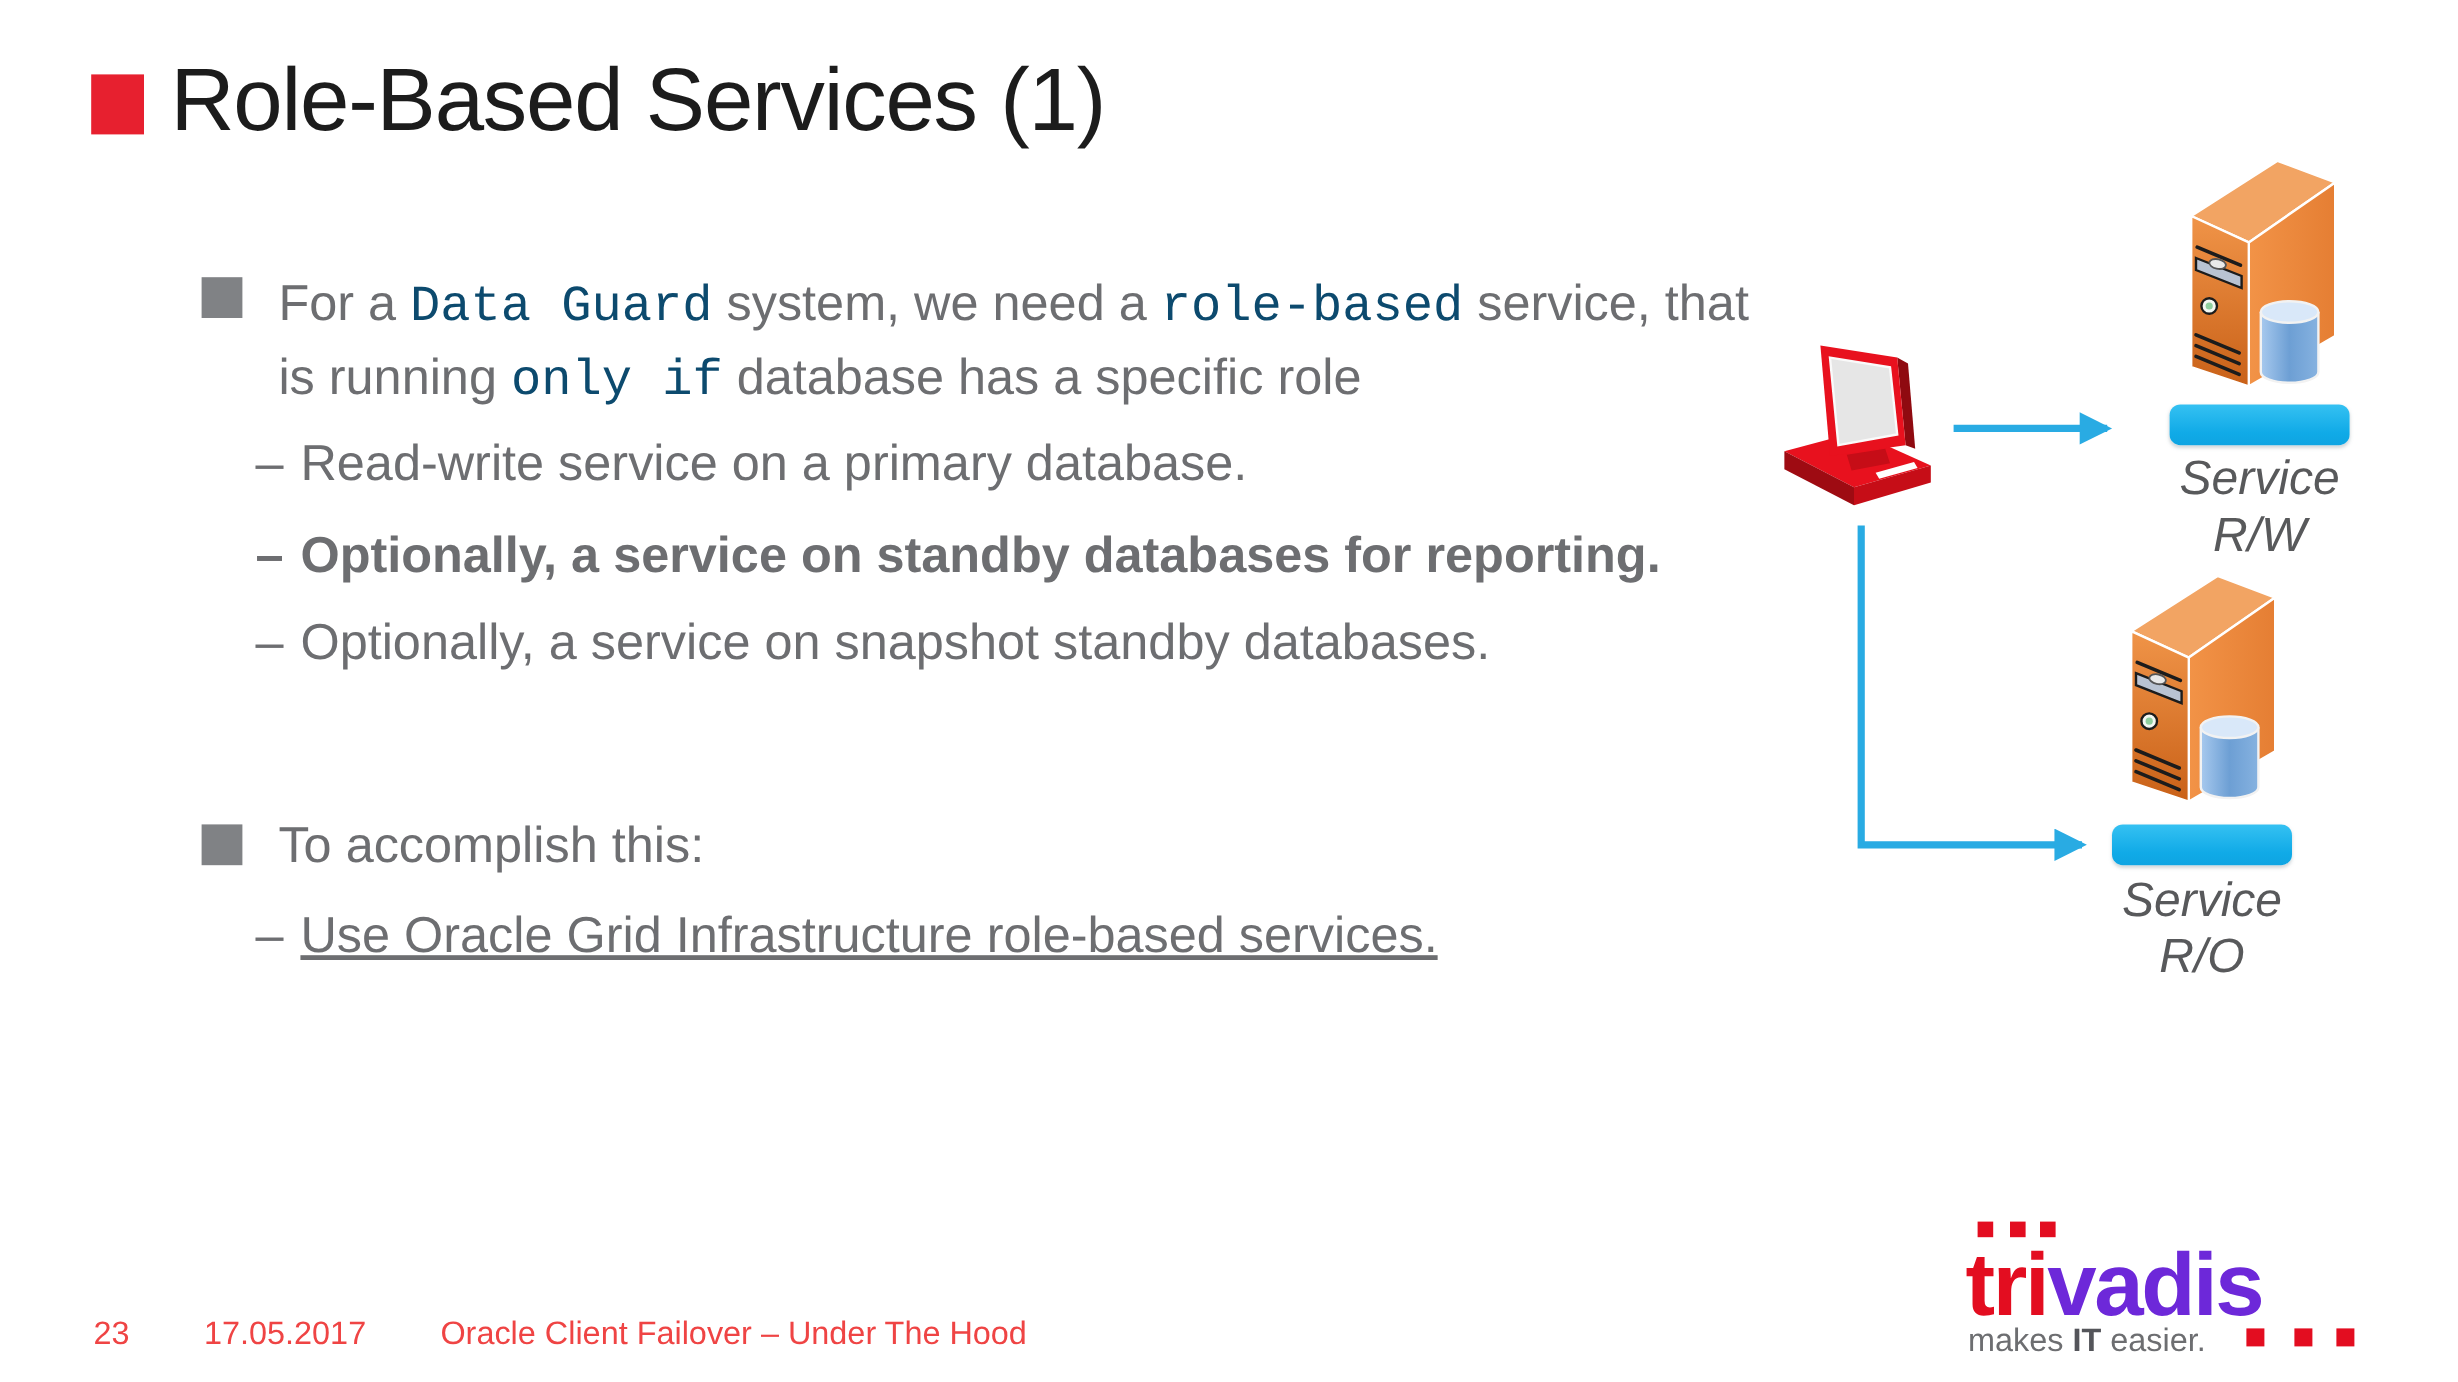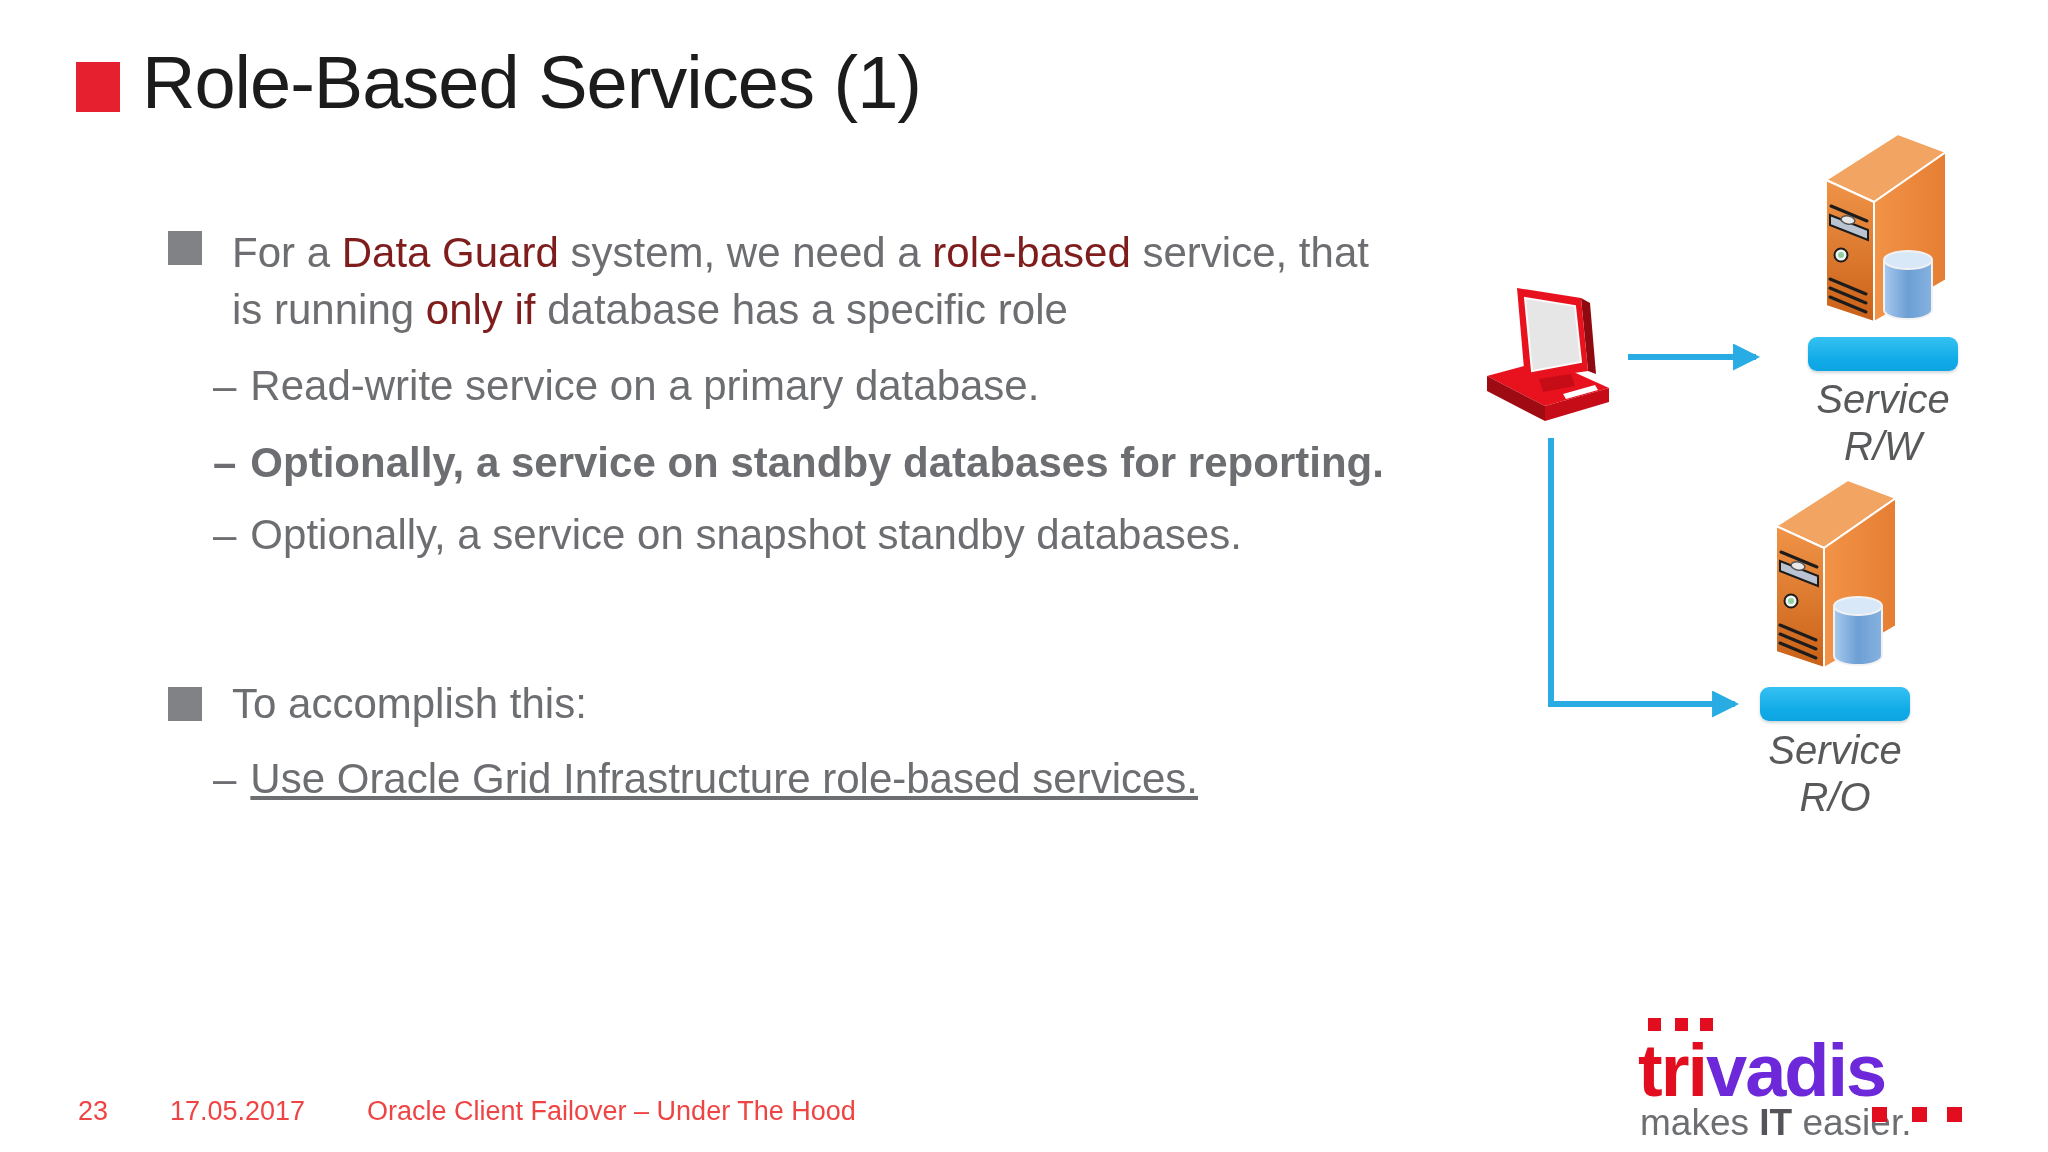--- a/index.html
+++ b/index.html
@@ -11,21 +11,21 @@
   .title-square { position:absolute; left:76px; top:62px; width:44px; height:50px; background:#e7202f; }
   .page-title { position:absolute; left:142px; top:40px; font-size:74px; font-weight:400; color:#1c1c1c; letter-spacing:-1px; white-space:nowrap; }
 
   
   .bullet-square { position:absolute; width:34px; height:34px; background:#808285; }
   .b1sq { left:168px; top:231px; }
   .b2sq { left:168px; top:687px; }
   .body-text { position:absolute; font-size:42px; color:#6d6e71; white-space:nowrap; }
   .b1 { left:232px; top:224px; line-height:57px; }
   .b2 { left:232px; top:680px; }
-  .red { color:#7f1d1d; }
+  .red { color:#0c4a6e;font-family:Liberation Mono, monospace; }
   .sub { position:absolute; left:213px; font-size:42px; color:#6d6e71; white-space:nowrap; }
   .sub .dash { display:inline-block; margin-right:14px; }
   .s11 { top:362px; } .s12 { top:439px;font-weight:bold; } .s13 { top:511px; }
   .s21 { top:755px;text-decoration:underline; } .s22 { top:835px; }
 
   
   .laptop-svg  { position:absolute; left:1483px; top:282px; width:130px; height:148px; }
   .connectors  { position:absolute; left:1440px; top:120px; width:560px; height:700px; pointer-events:none; }
   .server1-svg { position:absolute; left:1818px; top:130px; width:134px; height:194px; }
   .server2-svg { position:absolute; left:1768px; top:476px; width:134px; height:194px; }
@@ -45,21 +45,21 @@
   .f-date  { left:170px; }
   .f-title { left:367px; }
 
   
   .logo { position:absolute; left:1638px; top:1008px; width:350px; height:140px; }
   .logo-word { position:absolute; left:0; top:20px; font-size:74px; font-weight:bold; letter-spacing:-2px; white-space:nowrap; }
   .logo-red  { color:#e30d20; }
   .logo-gray { color:#6d28d9; }
   .logo-dot { position:absolute; width:13px; height:13px; background:#e30d20; top:10px; }
   .ld1 { left:10px; } .ld2 { left:37px; } .ld3 { left:62px; }
-  .logo-tagline { position:absolute; left:2px; top:94px; font-size:37px; color:#6d6e71; white-space:nowrap; }
+  .logo-tagline { position:absolute; left:2px; top:94px; font-size:27px; color:#6d6e71; white-space:nowrap; }
   .logo-tagline b { color:#54555a; }
   .logo-sq { position:absolute; width:15px; height:15px; background:#e30d20; top:99px; }
   .ls1 { left:234px; } .ls2 { left:274px; } .ls3 { left:309px; }
 
   .defs-holder { position:absolute; width:0; height:0; overflow:hidden; }
 </style>
 </head>
 <body>
 
 <svg class="defs-holder" aria-hidden="true">

